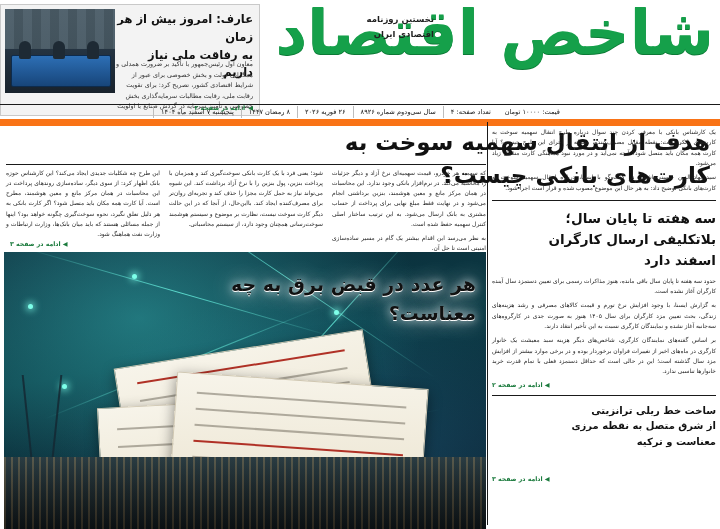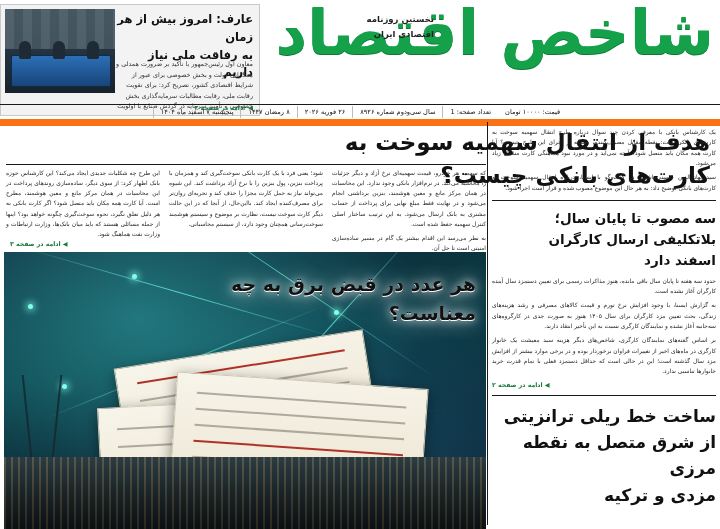--- a/index.html
+++ b/index.html
@@ -154,21 +154,21 @@
     text-shadow:0 0 10px rgba(255,255,255,.95),0 0 22px rgba(255,255,255,.9),0 1px 0 #fff;
   }
 
   
   .rcol{position:absolute;left:492px;top:122px;width:224px;}
   .r-item{margin-bottom:7px;}
   .r-title{
     text-align:right;font-weight:bold;color:#111;
   }
   .r-title.big{font-size:13.5px;line-height:1.55;}
-  .r-title.mid{font-size:17px;line-height:1.55;}
+  .r-title.mid{font-size:10px;line-height:1.55;}
   .r-body{
     margin-top:5px;text-align:justify;direction:rtl;
     font-size:5.9px;line-height:1.75;color:#222;
   }
   .r-body p{margin:0 0 4px 0;}
   .r-more{margin-top:3px;text-align:left;font-size:6.2px;color:#1a7a3c;font-weight:bold;}
   .r-rule{height:1px;background:#1a1a1a;margin:7px 0;}
 </style>
 </head>
 <body>
@@ -201,21 +201,21 @@
         <div>نخستین روزنامه</div>
         <div>اقتصادی ایران</div>
       </div>
     </div>
 
     <div class="info-bar">
       <div class="cell">پنجشنبه ۷ اسفند ماه ۱۴۰۴</div>
       <div class="cell">۸ رمضان ۱۴۴۷</div>
       <div class="cell">۲۶ فوریه ۲۰۲۶</div>
       <div class="cell">سال سی‌ودوم شماره ۸۹۲۶</div>
-      <div class="cell">تعداد صفحه: 1</div>
+      <div class="cell">تعداد صفحه: ۴</div>
       <div class="cell">قیمت: ۱۰۰۰۰ تومان</div>
     </div>
   </div>
 
   <div class="rule" style="left:487px;top:122px;width:1px;height:403px;"></div>
 
   <div class="lead-title">هدف از انتقال سهمیه سوخت به کارت‌های بانکی چیست؟</div>
 
   <div class="rule" style="left:6px;top:164px;width:480px;height:1px;"></div>
 
@@ -294,42 +294,42 @@
       <div class="r-body">
         <p>یک کارشناس بانکی با معرفی کردن چند سوال درباره طرح انتقال سهمیه سوخت به کارت‌های بانکی گفت: نقطه مقابل مصرف‌کننده، مسئله از اجرای این طرح چیست؟ آیا کارت همه مکان باید متصل شود؟ آنچه نمی‌آید و در مورد نبود هماهنگی کارت مشکل زیاد می‌شود.</p>
         <p>سید بهادرالدین حسینی‌هاشمی در گفت‌وگو با ایسنا، درباره انتقال سهمیه سوخت به کارت‌های بانکی توضیح داد: به هر حال این موضوع مصوب شده و قرار است اجرا شود.</p>
       </div>
     </div>
 
     <div class="r-rule"></div>
 
     <div class="r-item">
       <div class="r-title big">
-        <div>سه مصوب تا پایان سال؛</div>
+        <div>سه هفته تا پایان سال؛</div>
         <div>بلاتکلیفی ارسال کارگران</div>
         <div>اسفند دارد</div>
       </div>
       <div class="r-body">
         <p>حدود سه هفته تا پایان سال باقی مانده، هنوز مذاکرات رسمی برای تعیین دستمزد سال آینده کارگران آغاز نشده است.</p>
         <p>به گزارش ایسنا، با وجود افزایش نرخ تورم و قیمت کالاهای مصرفی و رشد هزینه‌های زندگی، بحث تعیین مزد کارگران برای سال ۱۴۰۵ هنوز به صورت جدی در کارگروه‌های سه‌جانبه آغاز نشده و نمایندگان کارگری نسبت به این تأخیر انتقاد دارند.</p>
         <p>بر اساس گفته‌های نمایندگان کارگری، شاخص‌های دیگر هزینه سبد معیشت یک خانوار کارگری در ماه‌های اخیر از تغییرات فراوان برخوردار بوده و در برخی موارد بیشتر از افزایش مزد سال گذشته است؛ این در حالی است که حداقل دستمزد فعلی با تمام قدرت خرید خانوارها تناسبی ندارد.</p>
       </div>
       <div class="r-more">
         <span>◀</span>
         <span>ادامه در صفحه ۲</span>
       </div>
     </div>
 
     <div class="r-rule"></div>
 
     <div class="r-item">
       <div class="r-title mid">
         <div>ساخت خط ریلی ترانزیتی</div>
         <div>از شرق متصل به نقطه مرزی</div>
-        <div>مزدی و ترکیه</div>
+        <div>معناست و ترکیه</div>
       </div>
       <div class="r-more" style="margin-top:26px;">
         <span>◀</span>
         <span>ادامه در صفحه ۳</span>
       </div>
     </div>
 
   </div>
 
 </div>

